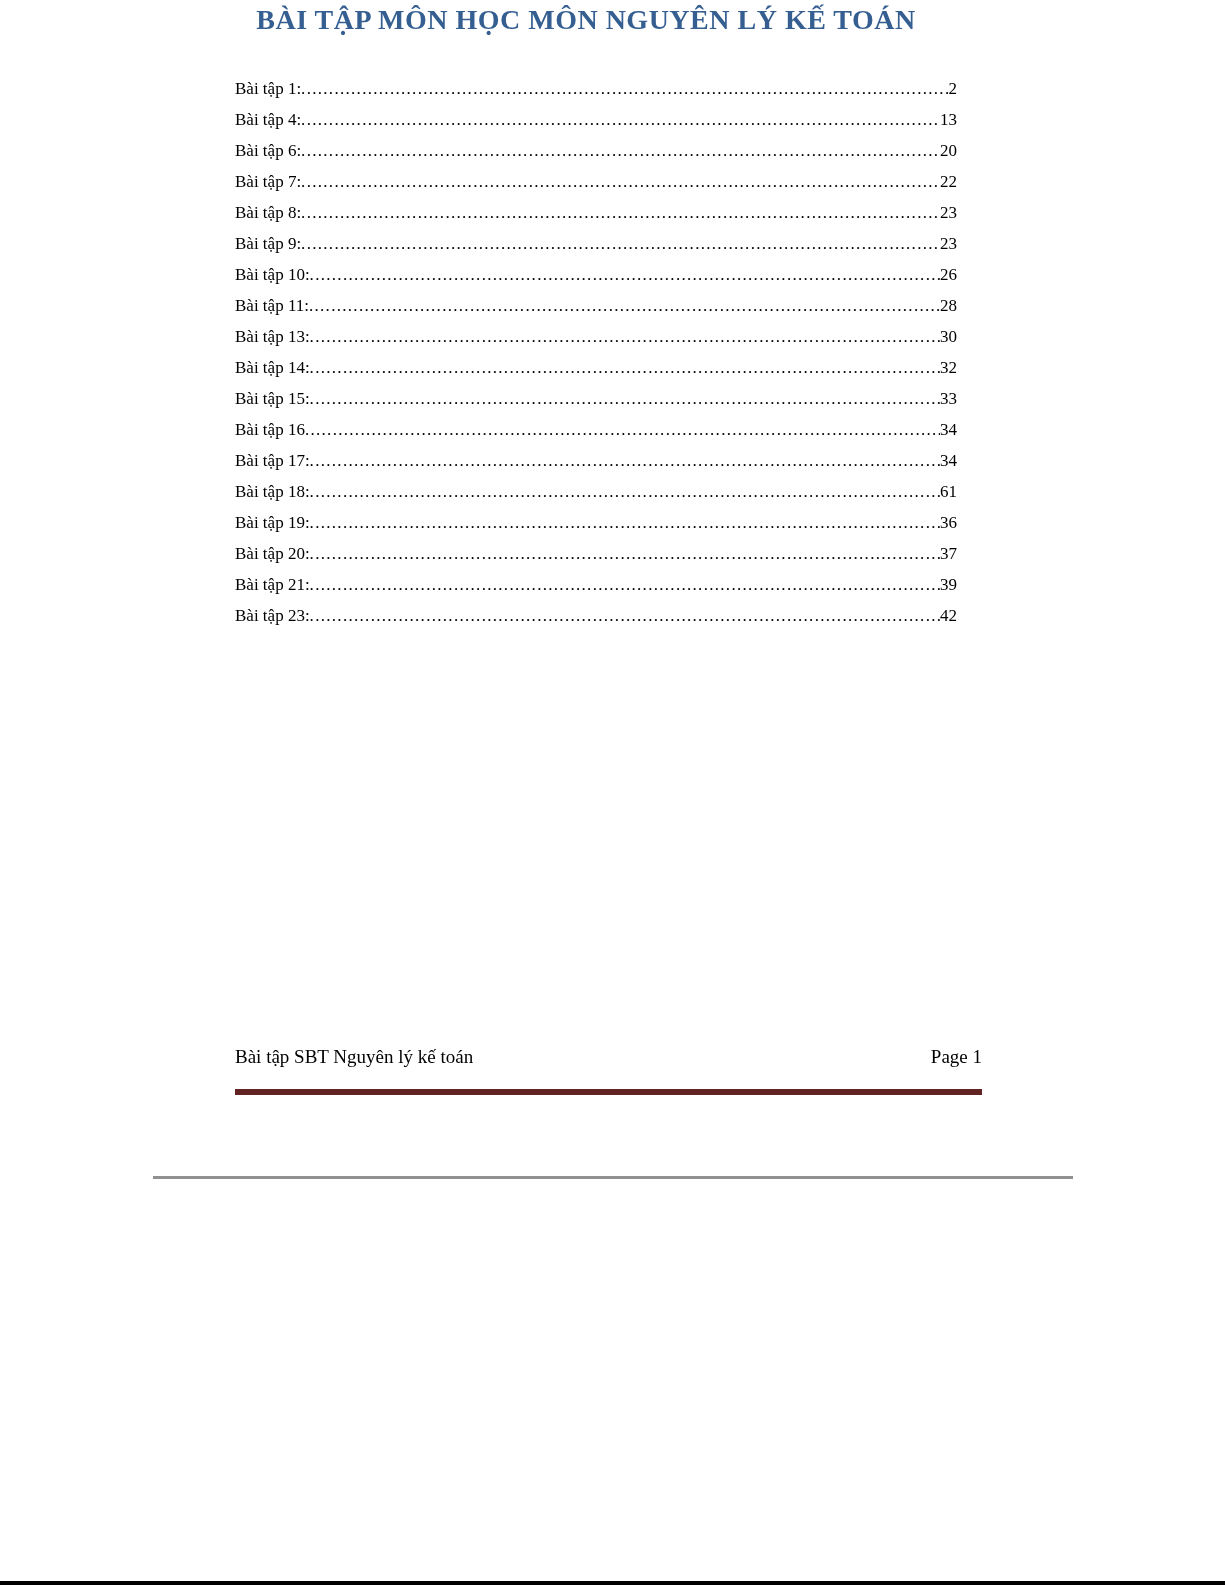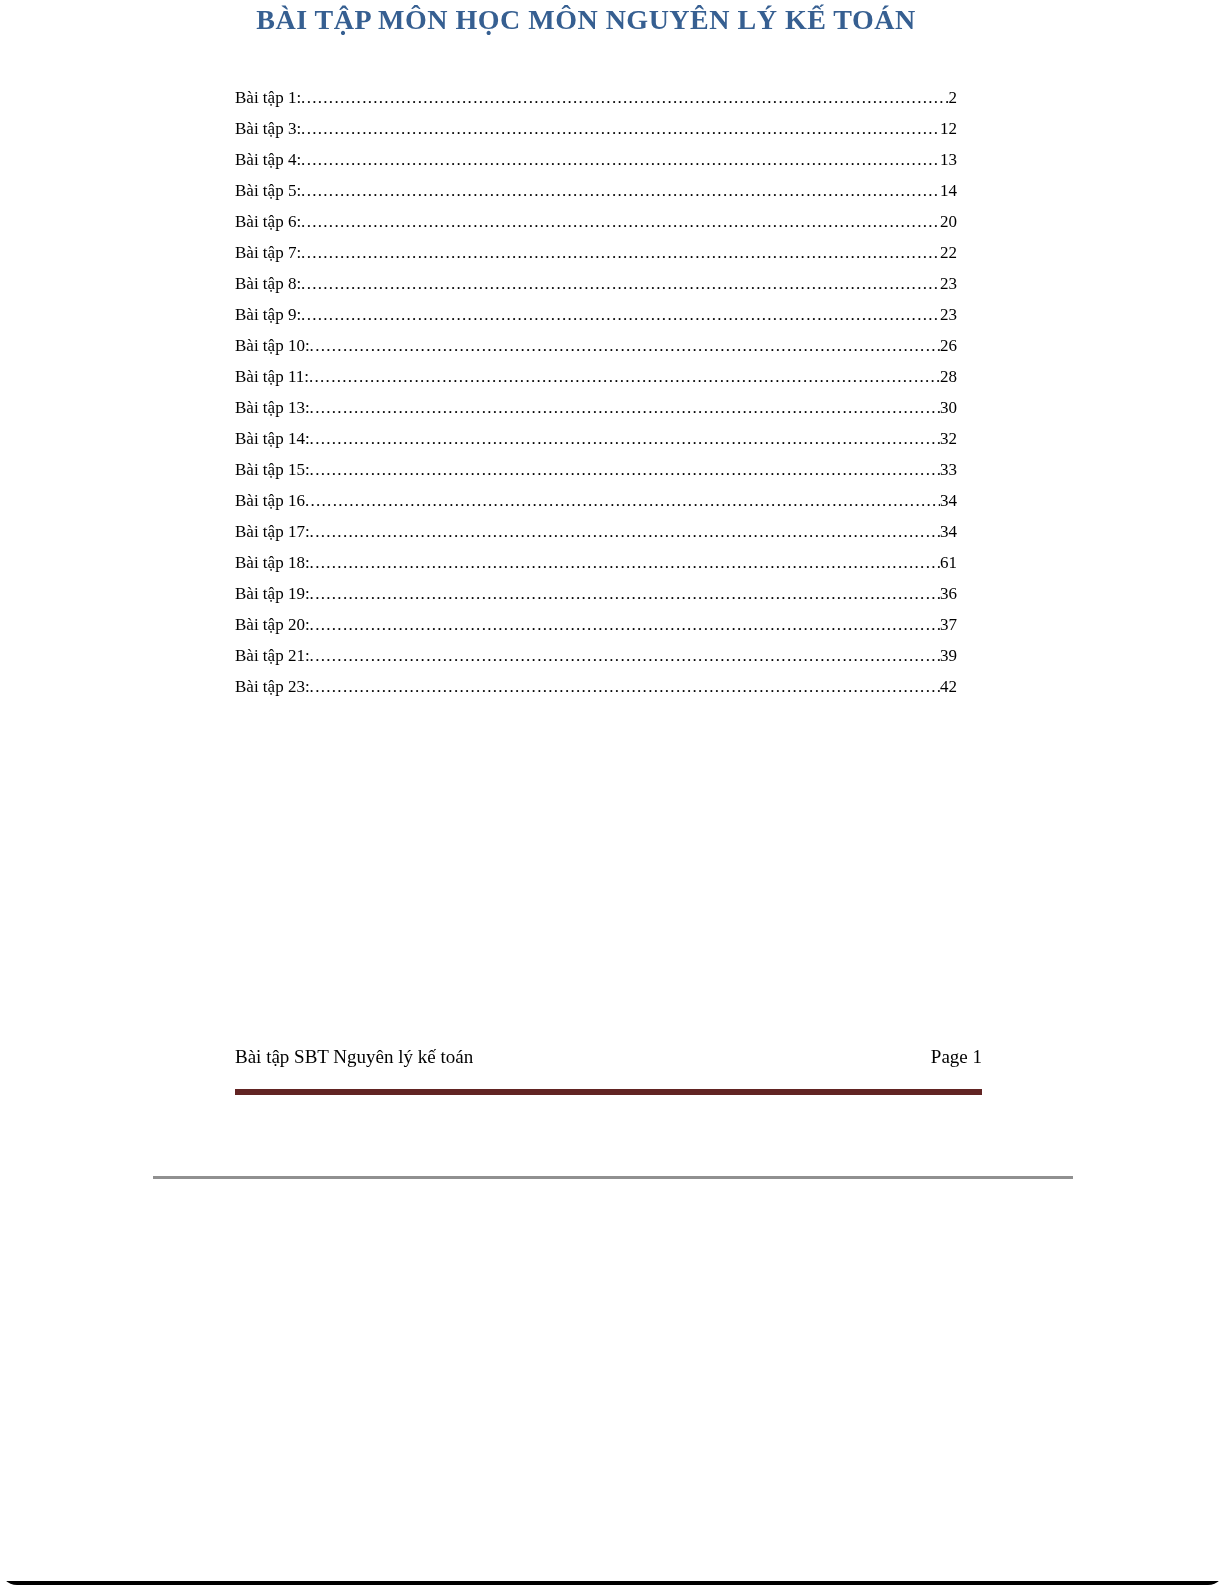--- a/index.html
+++ b/index.html
@@ -5,38 +5,37 @@
   * { box-sizing: border-box; }
   html, body { margin: 0; padding: 0; background: #ffffff; }
   .page {
     position: relative;
     width: 1225px;
     height: 1585px;
     background: #ffffff;
     font-family: "Liberation Serif", serif;
     color: #000000;
     overflow: hidden;
-    border-radius: 17px;
   }
   .doc-title {
     position: absolute;
     top: 4px;
     left: 170px;
     width: 832px;
     margin: 0;
     text-align: center;
     font-size: 28px;
     font-weight: bold;
     letter-spacing: 0.5px;
     color: var(--title-color, #365f91);
     white-space: nowrap;
   }
   .toc {
     position: absolute;
-    top: 82px;
+    top: 73px;
     left: 235px;
     width: 722px;
     font-size: 17px;
   }
   .toc-row {
     display: flex;
     align-items: baseline;
     height: 31px;
     line-height: 31px;
   }
@@ -95,33 +94,23 @@
 
   <h1 class="doc-title">BÀI TẬP MÔN HỌC MÔN NGUYÊN LÝ KẾ TOÁN</h1>
 
   <div class="toc">
       <div class="toc-row">
       <span class="toc-label">Bài tập 1:</span>
       <span class="toc-dots"></span>
       <span class="toc-page">2</span>
     </div>
       <div class="toc-row">
-      <span class="toc-label">Bài tập 3:</span>
-      <span class="toc-dots"></span>
-      <span class="toc-page">12</span>
-    </div>
-      <div class="toc-row">
       <span class="toc-label">Bài tập 4:</span>
       <span class="toc-dots"></span>
       <span class="toc-page">13</span>
-    </div>
-      <div class="toc-row">
-      <span class="toc-label">Bài tập 5:</span>
-      <span class="toc-dots"></span>
-      <span class="toc-page">14</span>
     </div>
       <div class="toc-row">
       <span class="toc-label">Bài tập 6:</span>
       <span class="toc-dots"></span>
       <span class="toc-page">20</span>
     </div>
       <div class="toc-row">
       <span class="toc-label">Bài tập 7:</span>
       <span class="toc-dots"></span>
       <span class="toc-page">22</span>

